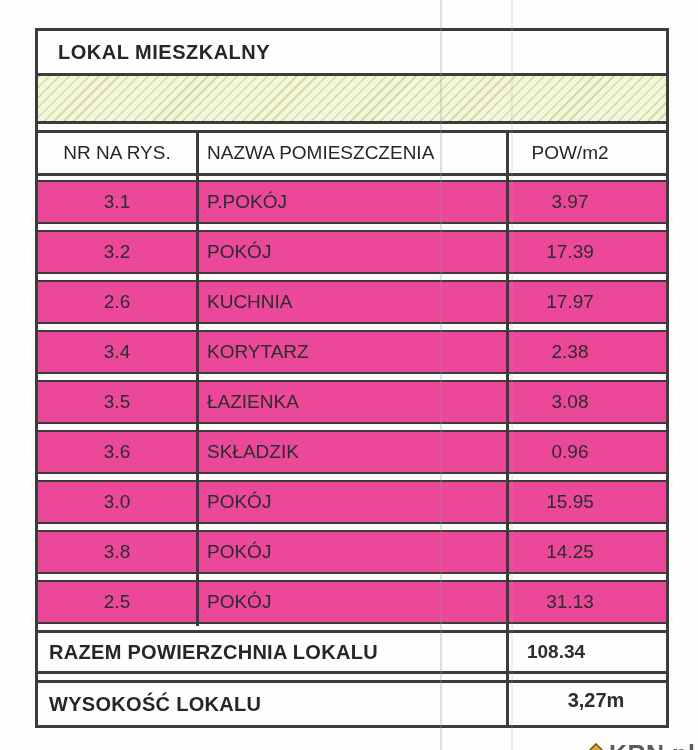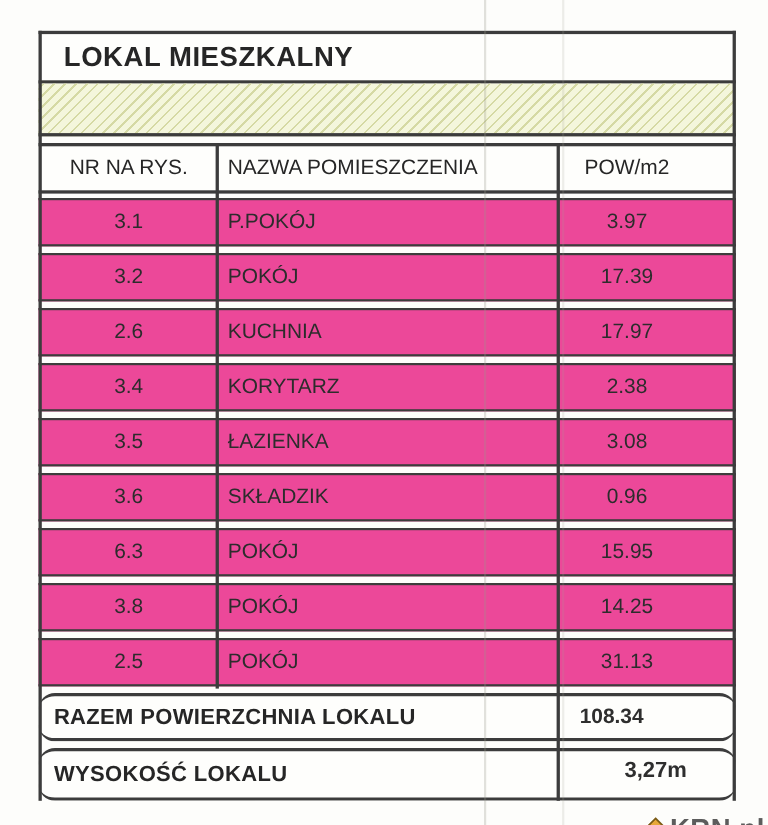--- a/index.html
+++ b/index.html
@@ -8,35 +8,35 @@
     width:698px;height:750px;
     background:#fdfdfb;
     font-family:"Liberation Sans", sans-serif;
     color:#2e2e2e;
     overflow:hidden;
   }
   .table{position:absolute;left:35px;top:28px;width:634px;height:700px;}
   .box{position:absolute;left:0;width:634px;box-sizing:border-box;}
 
   .title-box{top:0;height:48px;border-top:3px solid #3c3c3c;border-bottom:3px solid #3c3c3c;display:flex;align-items:center;background:#fefefc;}
-  .title-box span{margin-left:23px;font-size:25px;font-weight:bold;letter-spacing:.5px;color:#262626;}
+  .title-box span{margin-left:23px;font-size:20px;font-weight:bold;letter-spacing:.5px;color:#262626;}
 
   .hatch-box{top:48px;height:48px;border-bottom:3px solid #3c3c3c;
     background:#f4f6dc;
     background-image:repeating-linear-gradient(-45deg,#d5d9a4 0 1.6px,rgba(0,0,0,0) 1.6px 7px);}
 
   .header-row{top:102px;height:46px;border-top:3px solid #3c3c3c;border-bottom:3px solid #3c3c3c;background:#fefefc;}
   .row{height:44px;border-top:2.5px solid #3c3c3c;border-bottom:2.5px solid #3c3c3c;background:#ec4899;}
   .cell{position:absolute;top:0;bottom:0;display:flex;align-items:center;font-size:19px;color:#2c2c2c;}
   .c1{left:3px;width:158px;justify-content:center;}
   .c2{left:172px;right:174px;justify-content:flex-start;}
   .c3{left:471px;width:160px;justify-content:center;transform:translateX(-16px);}
   .hdr{font-size:19px;color:#262626;}
 
-  .summary{background:#fefefc;border-top:3px solid #3c3c3c;border-bottom:3px solid #3c3c3c;border-radius:15px;}
+  .summary{background:#fefefc;border-top:3px solid #3c3c3c;border-bottom:3px solid #3c3c3c;}
   .razem{top:602px;height:44px;}
   .wysokosc{top:652px;height:48px;}
   .sum-label{position:absolute;left:14px;top:0;bottom:0;display:flex;align-items:center;font-size:20px;font-weight:bold;color:#262626;letter-spacing:.3px;}
   .razem .sum-value{position:absolute;left:471px;width:160px;top:0;bottom:0;display:flex;align-items:center;justify-content:center;transform:translateX(-30px);font-size:19px;font-weight:bold;}
   .wysokosc .sum-label{align-items:flex-end;padding-bottom:9px;}
   .wysokosc .sum-value{position:absolute;left:471px;width:160px;top:6px;display:flex;justify-content:center;transform:translateX(10px);font-size:20px;font-weight:bold;}
 
   .vline{position:absolute;width:3px;background:#3c3c3c;}
   .vl-left{left:0;top:0;height:700px;}
   .vl-right{left:631px;top:0;height:700px;}
@@ -93,21 +93,21 @@
       <div class="cell c1">3.5</div>
       <div class="cell c2">ŁAZIENKA</div>
       <div class="cell c3">3.08</div>
     </div>
     <div class="box row" style="top:402px">
       <div class="cell c1">3.6</div>
       <div class="cell c2">SKŁADZIK</div>
       <div class="cell c3">0.96</div>
     </div>
     <div class="box row" style="top:452px">
-      <div class="cell c1">6.3</div>
+      <div class="cell c1">3.0</div>
       <div class="cell c2">POKÓJ</div>
       <div class="cell c3">15.95</div>
     </div>
     <div class="box row" style="top:502px">
       <div class="cell c1">3.8</div>
       <div class="cell c2">POKÓJ</div>
       <div class="cell c3">14.25</div>
     </div>
     <div class="box row" style="top:552px">
       <div class="cell c1">2.5</div>

